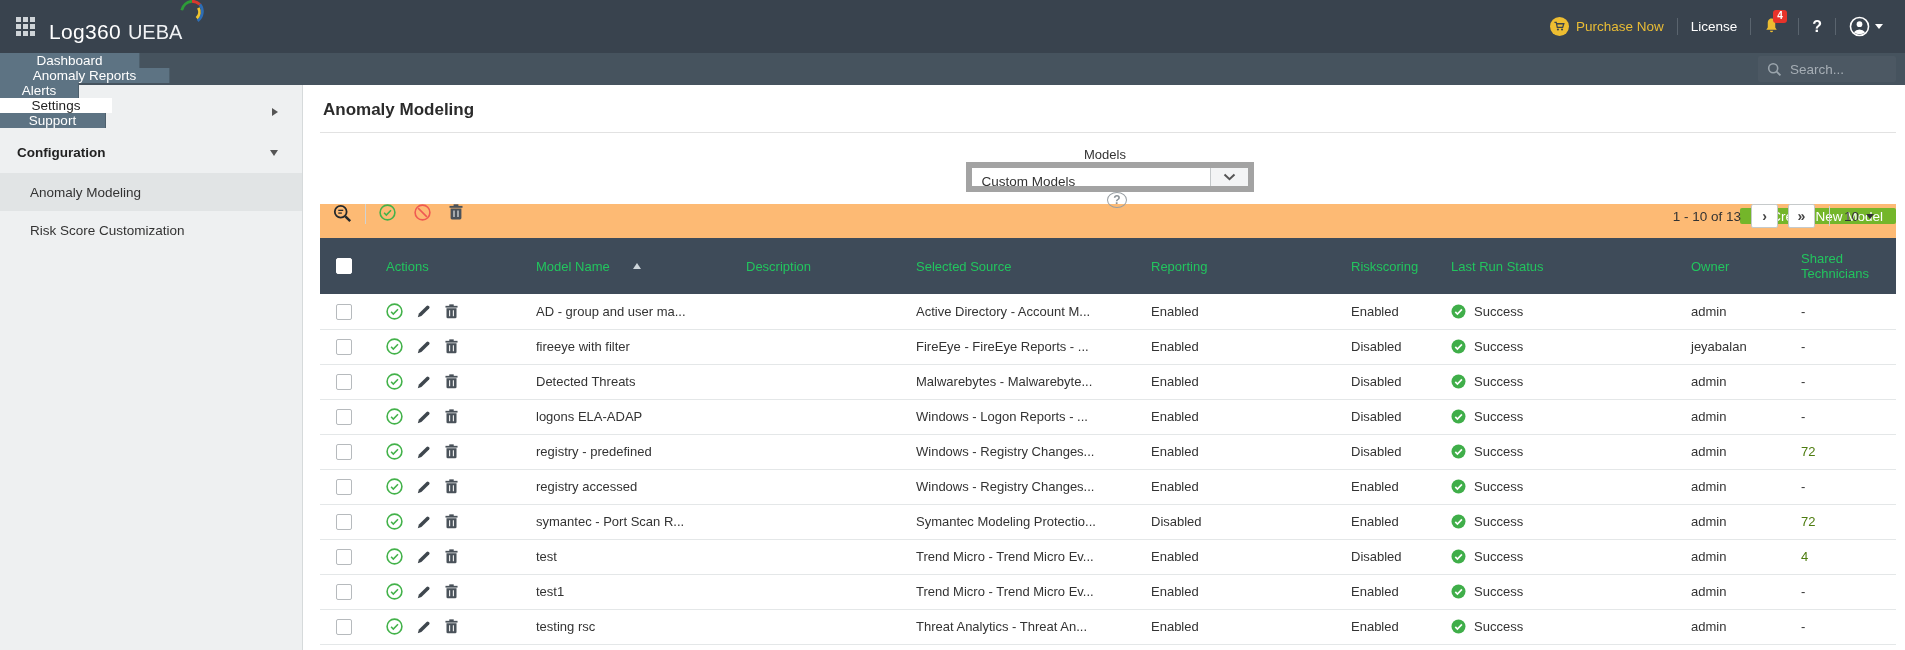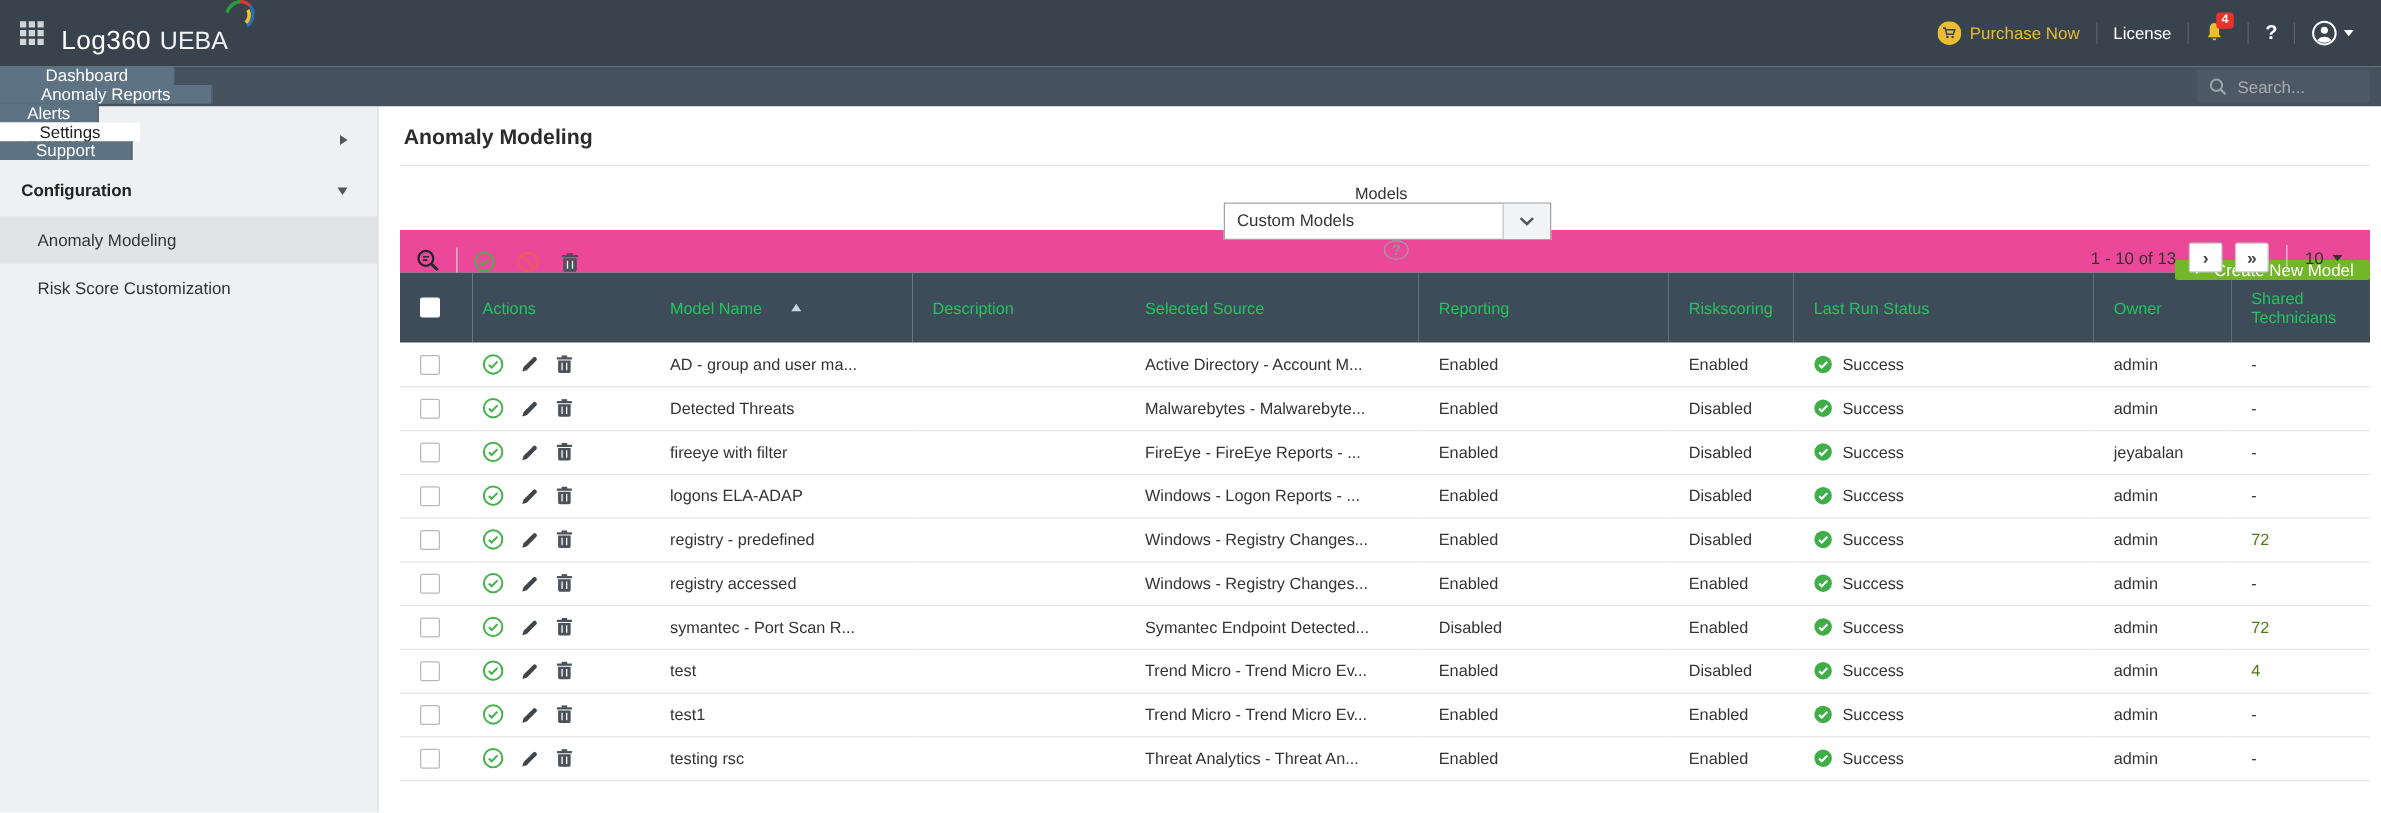--- a/index.html
+++ b/index.html
@@ -42,29 +42,29 @@
   .side-sub.selected { background: #e1e4e5; }
   .tri-right { width: 0; height: 0; border-top: 4.5px solid transparent; border-bottom: 4.5px solid transparent; border-left: 6px solid #555; }
   .tri-down { width: 0; height: 0; border-left: 4.5px solid transparent; border-right: 4.5px solid transparent; border-top: 6px solid #555; }
 
   .content { flex: 1; background: #fff; padding: 0 9px 0 17px; overflow: hidden; }
   .title-row { border-bottom: 1px solid #e2e2e2; padding: 15px 0 12px 3px; }
   .page-title { font-size: 17px; font-weight: bold; color: #2b2b2b; }
 
   .models-row { display: flex; align-items: center; margin-top: 14px; height: 30px; padding-left: 3px; flex-direction: column; }
   .models-label { font-size: 13px; color: #333; margin-right: 9px; }
-  .select { width: 262px; height: 30px; border: 1px solid #a3a3a3; background: #fff; display: flex; cursor: pointer; }
+  .select { width: 288px; height: 30px; border: 6px solid #a3a3a3; background: #fff; display: flex; cursor: pointer; }
   .select-value { flex: 1; font-size: 13.5px; color: #333; line-height: 28px; padding: 0 10px; }
   .select-chev { width: 38px; background: #f3f4f5; border-left: 1px solid #c4c8ca; display: flex; align-items: center; justify-content: center; }
   .help-circle { width: 20px; height: 20px; border: 1.5px solid #9aa0a4; border-radius: 50%; color: #8d9499; font-size: 12px; font-weight: bold; display: flex; align-items: center; justify-content: center; margin-left: 15px; cursor: pointer; }
   .create-btn { margin-left: auto; background: #74b62a; color: #fff; height: 27px; padding: 0 13px; display: flex; align-items: center; gap: 9px; font-size: 13.5px; border: none; border-radius: 2px; cursor: pointer; font-family: "Liberation Sans", sans-serif; }
   .create-btn .plus { font-size: 16px; font-weight: bold; line-height: 1; }
 
   
-  .toolbar { margin-top: 7px; height: 34px; background: #ec4899; display: flex; align-items: flex-end; padding: 0 10px 0 13px; }
+  .toolbar { margin-top: 27px; height: 34px; background: #fdba74; display: flex; align-items: flex-start; padding: 0 10px 0 13px; }
   .tool-ic { display: flex; align-items: center; cursor: pointer; }
   .tool-sep { width: 1px; height: 20px; background: #cfd3d4; margin: 0 13px; }
   .tool-gap { margin-right: 18px; }
   .pagination { margin-left: auto; display: flex; align-items: center; gap: 10px; font-size: 13.5px; color: #333; }
   .pg-btn { width: 27px; height: 24px; background: #fff; border: 1px solid #c6cacb; border-radius: 2px; display: flex; align-items: center; justify-content: center; font-weight: bold; color: #444; font-size: 14px; cursor: pointer; line-height: 1; }
   .pg-sep { width: 1px; height: 20px; background: #cfd3d4; margin: 0 4px; }
   .page-size { display: flex; align-items: center; gap: 7px; cursor: pointer; margin-right: 12px; }
   .caret-down-d { width: 0; height: 0; border-left: 4.5px solid transparent; border-right: 4.5px solid transparent; border-top: 5.5px solid #333; }
 
   
@@ -340,66 +340,20 @@
               <svg width="13" height="15" viewBox="0 0 14 16">
                 <rect x="4.6" y="0.3" width="4.8" height="2" fill="#4a525a"></rect>
                 <rect x="0.5" y="1.9" width="13" height="1.9" fill="#4a525a"></rect>
                 <path d="M1.6 4.6 h10.8 v9.4 a1.4 1.4 0 0 1 -1.4 1.4 h-8 a1.4 1.4 0 0 1 -1.4 -1.4 Z" fill="#4a525a"></path>
                 <line x1="5" y1="6.6" x2="5" y2="13" stroke="#fff" stroke-width="1.1"></line>
                 <line x1="9" y1="6.6" x2="9" y2="13" stroke="#fff" stroke-width="1.1"></line>
               </svg>
             </span>
           </div>
         </td>
-        <td>Detected Threats</td>
-        <td></td>
-        <td>Malwarebytes - Malwarebyte...</td>
-        <td>Enabled</td>
-        <td>Disabled</td>
-        <td>
-          <div class="status-cell">
-            <span style="display:flex">
-              <svg width="15" height="15" viewBox="0 0 15 15">
-                <circle cx="7.5" cy="7.5" r="7" fill="#3fae49"></circle>
-                <path d="M4.3 7.9 l2.1 2.1 L10.9 5.4" fill="none" stroke="#fff" stroke-width="1.7"></path>
-              </svg>
-            </span>
-            <span>Success</span>
-          </div>
-        </td>
-        <td>admin</td>
-        <td>-</td>
-      </tr>
-
-      <tr>
-        <td class="c-cb"><span class="cb"></span></td>
-        <td class="c-actions">
-          <div class="actions-cell">
-            <span>
-              <svg width="17" height="17" viewBox="0 0 17 17">
-                <circle cx="8.5" cy="8.5" r="7.4" fill="none" stroke="#43b24a" stroke-width="1.6"></circle>
-                <path d="M5.1 8.8 l2.2 2.2 L12 6.3" fill="none" stroke="#43b24a" stroke-width="1.6"></path>
-              </svg>
-            </span>
-            <span>
-              <svg width="14" height="14" viewBox="0 0 14 14">
-                <path d="M0.8 13.2 L1.9 9.6 L9.6 1.9 a1.5 1.5 0 0 1 2.1 0 l0.4 0.4 a1.5 1.5 0 0 1 0 2.1 L4.4 12.1 Z" fill="#3f474e"></path>
-              </svg>
-            </span>
-            <span>
-              <svg width="13" height="15" viewBox="0 0 14 16">
-                <rect x="4.6" y="0.3" width="4.8" height="2" fill="#4a525a"></rect>
-                <rect x="0.5" y="1.9" width="13" height="1.9" fill="#4a525a"></rect>
-                <path d="M1.6 4.6 h10.8 v9.4 a1.4 1.4 0 0 1 -1.4 1.4 h-8 a1.4 1.4 0 0 1 -1.4 -1.4 Z" fill="#4a525a"></path>
-                <line x1="5" y1="6.6" x2="5" y2="13" stroke="#fff" stroke-width="1.1"></line>
-                <line x1="9" y1="6.6" x2="9" y2="13" stroke="#fff" stroke-width="1.1"></line>
-              </svg>
-            </span>
-          </div>
-        </td>
         <td>fireeye with filter</td>
         <td></td>
         <td>FireEye - FireEye Reports - ...</td>
         <td>Enabled</td>
         <td>Disabled</td>
         <td>
           <div class="status-cell">
             <span style="display:flex">
               <svg width="15" height="15" viewBox="0 0 15 15">
                 <circle cx="7.5" cy="7.5" r="7" fill="#3fae49"></circle>
@@ -432,20 +386,66 @@
               <svg width="13" height="15" viewBox="0 0 14 16">
                 <rect x="4.6" y="0.3" width="4.8" height="2" fill="#4a525a"></rect>
                 <rect x="0.5" y="1.9" width="13" height="1.9" fill="#4a525a"></rect>
                 <path d="M1.6 4.6 h10.8 v9.4 a1.4 1.4 0 0 1 -1.4 1.4 h-8 a1.4 1.4 0 0 1 -1.4 -1.4 Z" fill="#4a525a"></path>
                 <line x1="5" y1="6.6" x2="5" y2="13" stroke="#fff" stroke-width="1.1"></line>
                 <line x1="9" y1="6.6" x2="9" y2="13" stroke="#fff" stroke-width="1.1"></line>
               </svg>
             </span>
           </div>
         </td>
+        <td>Detected Threats</td>
+        <td></td>
+        <td>Malwarebytes - Malwarebyte...</td>
+        <td>Enabled</td>
+        <td>Disabled</td>
+        <td>
+          <div class="status-cell">
+            <span style="display:flex">
+              <svg width="15" height="15" viewBox="0 0 15 15">
+                <circle cx="7.5" cy="7.5" r="7" fill="#3fae49"></circle>
+                <path d="M4.3 7.9 l2.1 2.1 L10.9 5.4" fill="none" stroke="#fff" stroke-width="1.7"></path>
+              </svg>
+            </span>
+            <span>Success</span>
+          </div>
+        </td>
+        <td>admin</td>
+        <td>-</td>
+      </tr>
+
+      <tr>
+        <td class="c-cb"><span class="cb"></span></td>
+        <td class="c-actions">
+          <div class="actions-cell">
+            <span>
+              <svg width="17" height="17" viewBox="0 0 17 17">
+                <circle cx="8.5" cy="8.5" r="7.4" fill="none" stroke="#43b24a" stroke-width="1.6"></circle>
+                <path d="M5.1 8.8 l2.2 2.2 L12 6.3" fill="none" stroke="#43b24a" stroke-width="1.6"></path>
+              </svg>
+            </span>
+            <span>
+              <svg width="14" height="14" viewBox="0 0 14 14">
+                <path d="M0.8 13.2 L1.9 9.6 L9.6 1.9 a1.5 1.5 0 0 1 2.1 0 l0.4 0.4 a1.5 1.5 0 0 1 0 2.1 L4.4 12.1 Z" fill="#3f474e"></path>
+              </svg>
+            </span>
+            <span>
+              <svg width="13" height="15" viewBox="0 0 14 16">
+                <rect x="4.6" y="0.3" width="4.8" height="2" fill="#4a525a"></rect>
+                <rect x="0.5" y="1.9" width="13" height="1.9" fill="#4a525a"></rect>
+                <path d="M1.6 4.6 h10.8 v9.4 a1.4 1.4 0 0 1 -1.4 1.4 h-8 a1.4 1.4 0 0 1 -1.4 -1.4 Z" fill="#4a525a"></path>
+                <line x1="5" y1="6.6" x2="5" y2="13" stroke="#fff" stroke-width="1.1"></line>
+                <line x1="9" y1="6.6" x2="9" y2="13" stroke="#fff" stroke-width="1.1"></line>
+              </svg>
+            </span>
+          </div>
+        </td>
         <td>logons ELA-ADAP</td>
         <td></td>
         <td>Windows - Logon Reports - ...</td>
         <td>Enabled</td>
         <td>Disabled</td>
         <td>
           <div class="status-cell">
             <span style="display:flex">
               <svg width="15" height="15" viewBox="0 0 15 15">
                 <circle cx="7.5" cy="7.5" r="7" fill="#3fae49"></circle>
@@ -572,21 +572,21 @@
                 <rect x="0.5" y="1.9" width="13" height="1.9" fill="#4a525a"></rect>
                 <path d="M1.6 4.6 h10.8 v9.4 a1.4 1.4 0 0 1 -1.4 1.4 h-8 a1.4 1.4 0 0 1 -1.4 -1.4 Z" fill="#4a525a"></path>
                 <line x1="5" y1="6.6" x2="5" y2="13" stroke="#fff" stroke-width="1.1"></line>
                 <line x1="9" y1="6.6" x2="9" y2="13" stroke="#fff" stroke-width="1.1"></line>
               </svg>
             </span>
           </div>
         </td>
         <td>symantec - Port Scan R...</td>
         <td></td>
-        <td>Symantec Endpoint Detected...</td>
+        <td>Symantec Modeling Protectio...</td>
         <td>Disabled</td>
         <td>Enabled</td>
         <td>
           <div class="status-cell">
             <span style="display:flex">
               <svg width="15" height="15" viewBox="0 0 15 15">
                 <circle cx="7.5" cy="7.5" r="7" fill="#3fae49"></circle>
                 <path d="M4.3 7.9 l2.1 2.1 L10.9 5.4" fill="none" stroke="#fff" stroke-width="1.7"></path>
               </svg>
             </span>

